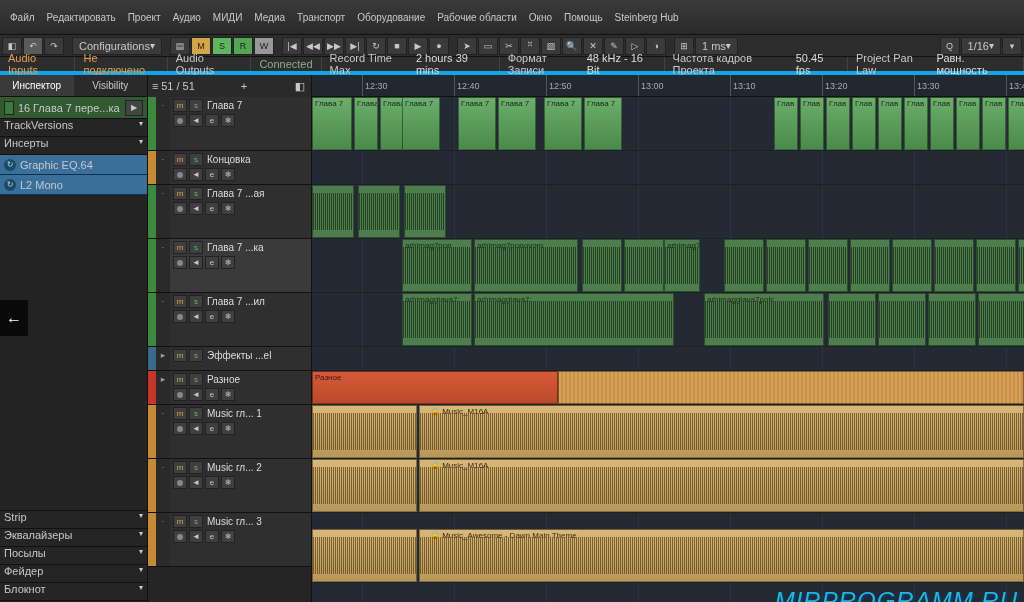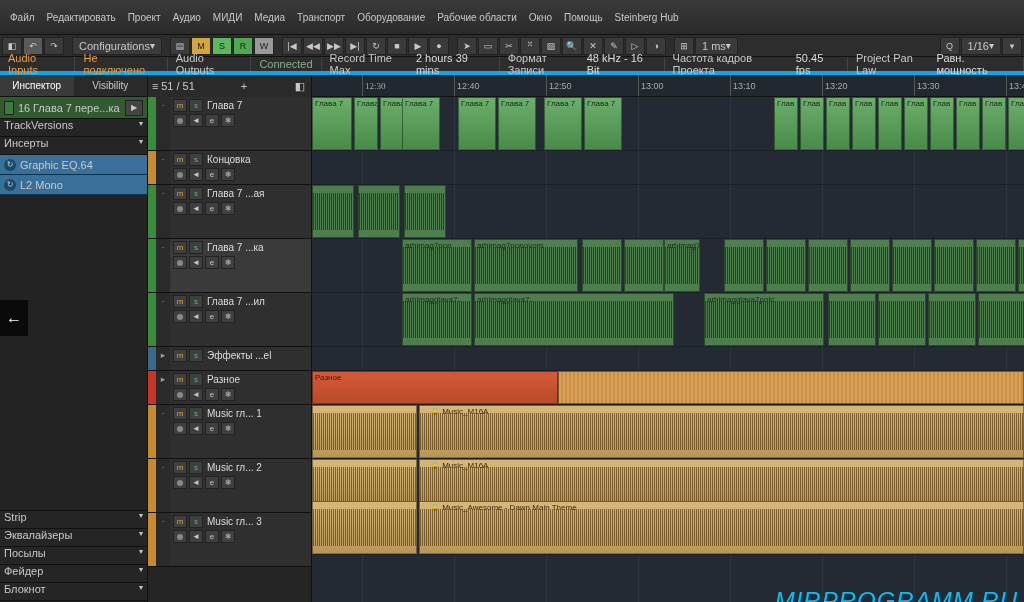--- a/index.html
+++ b/index.html
@@ -377,21 +377,21 @@
     <span class="mini-btn">e</span>
     <span class="mini-btn">❄</span>
             </div>
           </div>
         </div>
       </div>
   </div>
 
   <div class="timeline-area">
     <div class="ruler" id="ruler">
-        <div class="tick" style="left: 50px; font-family: Liberation Serif, serif;">12:30</div>
+        <div class="tick" style="left: 50px;">12:30</div>
         <div class="tick" style="left: 142px;">12:40</div>
         <div class="tick" style="left: 234px;">12:50</div>
         <div class="tick" style="left: 326px;">13:00</div>
         <div class="tick" style="left: 418px;">13:10</div>
         <div class="tick" style="left: 510px;">13:20</div>
         <div class="tick" style="left: 602px;">13:30</div>
         <div class="tick" style="left: 694px;">13:40</div>
       </div>
     <div class="tracks-area" id="lanes">
         <div class="grid-line" style="left: 50px;"></div>
@@ -558,21 +558,21 @@
         </div>
         <div class="lane" style="top: 362px; height: 54px;">
           <div class="clip tan" style="left: 0px; width: 105px;">
             <div class="wave tan-w"></div>
           </div>
           <div class="clip tan" style="left: 107px; width: 605px; height: 100%;">
             <div class="label" style="left:10px;color:#3a2a10">🔒 Music_M16A</div>
             <div class="wave tan-w"></div>
           </div>
         </div>
-        <div class="lane" style="top: 404px; height: 54px;">
+        <div class="lane" style="top: 432px; height: 54px;">
           <div class="clip tan" style="left: 0px; width: 105px;">
             <div class="wave tan-w"></div>
           </div>
           <div class="clip tan" style="left: 107px; width: 605px; height: 100%;">
             <div class="label" style="left:10px;color:#3a2a10">🔒 Music_Awesome - Dawn Main Theme</div>
             <div class="wave tan-w"></div>
           </div>
         </div>
       </div>
     <div class="watermark">MIRPROGRAMM.RU</div>

